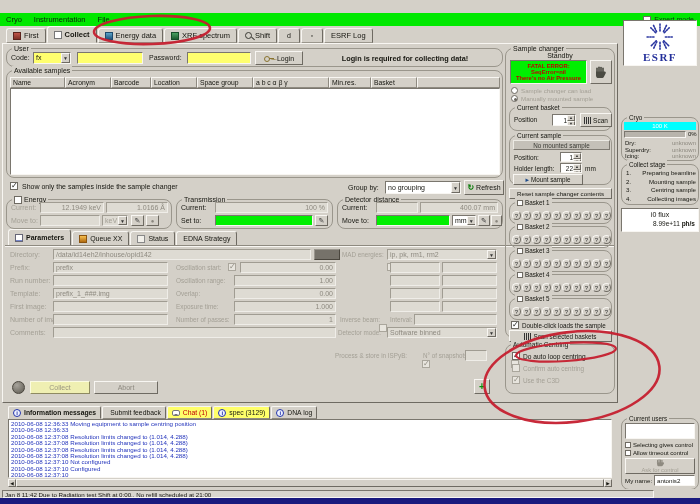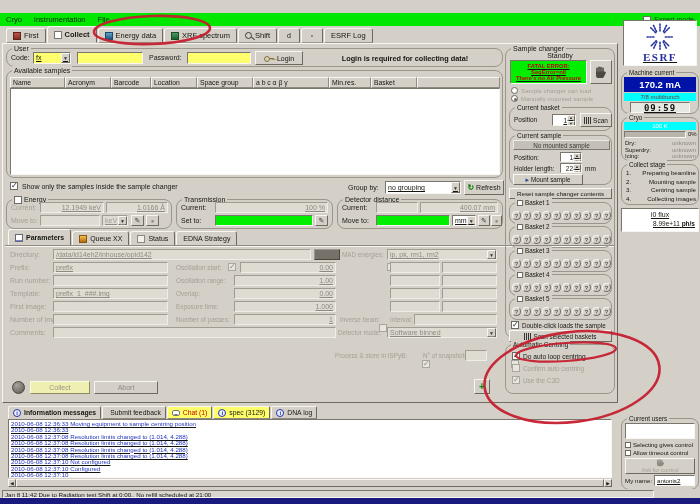--- a/index.html
+++ b/index.html
@@ -2,21 +2,21 @@
 <html><head>
 <meta charset="utf-8">
 <style>
 * { box-sizing: border-box; }
 html,body { margin:0; padding:0; background:#888; }
 #root {
   position:relative; width:700px; height:504px; overflow:hidden;
   background:#d4d0c8; font-family:"Liberation Sans",sans-serif; font-size:7px; color:#15150f;
 }
 .abs { position:absolute; }
-.sunken { background:#fff; border:1px solid; border-color:#7a766e #f8f6f2 #f8f6f2 #7a766e;text-decoration:underline; }
+.sunken { background:#fff; border:1px solid; border-color:#7a766e #f8f6f2 #f8f6f2 #7a766e; }
 .raised { background:#d4d0c8; border:1px solid; border-color:#f8f6f2 #6e6a62 #6e6a62 #f8f6f2; }
 .btn { display:flex; align-items:center; justify-content:center; gap:2px; font-size:7px; cursor:default; }
 .inp { display:flex; align-items:center; padding:0 2px; font-size:7px; overflow:hidden; white-space:nowrap; }
 .right { justify-content:flex-end; }
 .yellow { background:#ffff6e; }
 .green  { background:#00ef00; }
 .grayfield { background:#dedbd3; color:#8e8a80; border-color:#a09c92 #efede8 #efede8 #a09c92; }
 .faint { color:#a4a096; }
 .dim   { color:#8e8a80; }
 .gb { position:absolute; border:1px solid #9a968c; border-radius:8px; }
@@ -482,26 +482,20 @@
           <line x1="9.5" y1="16.5" x2="4.5" y2="21.5"></line>
         <line x1="7" y1="2.2" x2="10" y2="8.5"></line>
           <line x1="16" y1="17.5" x2="19" y2="23.8"></line>
         <line x1="19" y1="2.2" x2="16" y2="8.5"></line>
           <line x1="10" y1="17.5" x2="7" y2="23.8"></line>
       </g>
     </svg>
     <div style="font-family:'Liberation Serif',serif;font-weight:bold;font-size:11px;letter-spacing:1.5px;color:#232f9a;">ESRF</div>
   </div>
 
-  <div class="gb" style="left:621px;top:72px;width:78px;height:42px;">
-    <div class="legend" style="font-size:6.3px;">Machine current</div>
-    <div class="abs" style="left:2px;top:4px;width:72px;height:15px;background:#0013a8;color:#fff;font-weight:bold;font-size:9.5px;display:flex;align-items:center;justify-content:center;">170.2 mA</div>
-    <div class="abs" style="left:2px;top:20px;width:72px;height:8px;background:#00ffff;color:#7a3030;font-size:6px;display:flex;align-items:center;justify-content:center;">7/8 multibunch</div>
-    <div class="abs sunken lcd" style="left:8px;top:29px;width:60px;height:11px;background:#e6e9e2;color:#111;font-size:9px;display:flex;align-items:center;justify-content:center;">09:59</div>
-  </div>
 
   <div class="gb" style="left:621px;top:117px;width:78px;height:44px;">
     <div class="legend" style="font-size:6.3px;">Cryo</div>
     <div class="abs" style="left:2px;top:4px;width:72px;height:8px;background:#00ffff;color:#fff;font-size:6px;display:flex;align-items:center;justify-content:center;">100 K</div>
     <div class="abs sunken" style="left:2px;top:13px;width:62px;height:7px;background:#b8b4ac;"></div>
     <div class="abs" style="left:66px;top:13px;font-size:6px;">0%</div>
     <div id="cryo-rows">
         <div class="abs" style="left: 3px; top: 22px; width: 71px; display: flex; justify-content: space-between; font-size: 6px;">
           <div>Dry:</div>
           <div class="dim">unknown</div>

